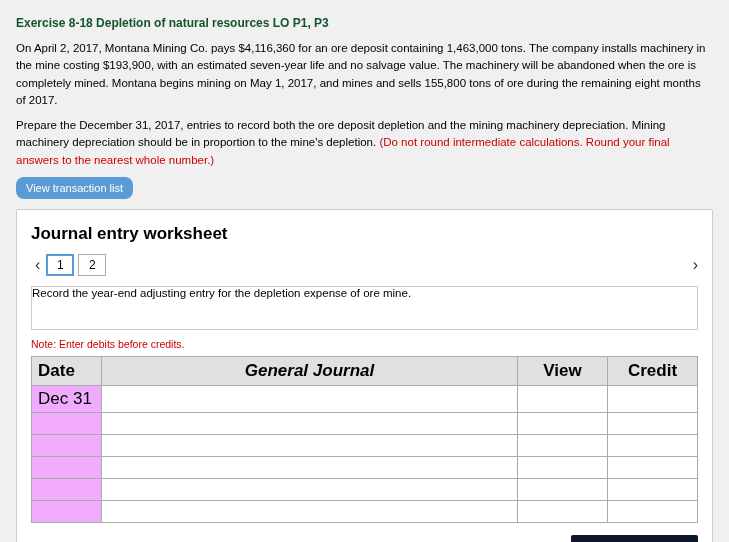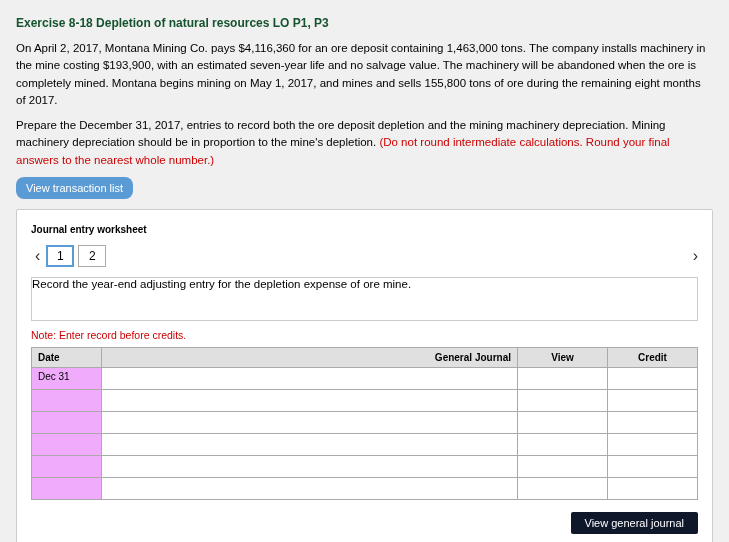--- a/index.html
+++ b/index.html
@@ -40,21 +40,21 @@
       margin-bottom: 10px;
     }
     .worksheet-box {
       background: #fff;
       border: 1px solid #ccc;
       padding: 14px;
       border-radius: 2px;
     }
     .worksheet-title {
       font-weight: bold;
-      font-size: 10px;
+      font-size: 17px;
       margin-bottom: 10px;
     }
     .nav-row {
       display: flex;
       align-items: center;
       margin-bottom: 10px;
     }
     .nav-btn {
       background: none;
       border: none;
@@ -90,31 +90,31 @@
       min-height: 44px;
     }
     .note-text {
       font-size: 10.5px;
       color: #cc0000;
       margin-bottom: 6px;
     }
     table {
       width: 100%;
       border-collapse: collapse;
-      font-size: 10px;
+      font-size: 17px;
     }
     table th {
       background: #e0e0e0;
       border: 1px solid #aaa;
       padding: 4px 6px;
       text-align: center;
       font-weight: bold;
     }
     table th.date-col { width: 70px; text-align: left; }
-    table th.journal-col { text-align: right; }
+    table th.journal-col { text-align: center; font-style: italic; }
     table th.debit-col { width: 90px; }
     table th.credit-col { width: 90px; }
     table td {
       border: 1px solid #aaa;
       padding: 3px 6px;
       height: 22px;
     }
     table td.date-cell {
       background: #f0abfc;
       vertical-align: top;
@@ -188,21 +188,21 @@
       <button class="nav-btn">‹</button>
       <div class="nav-page active">1</div>
       <div class="nav-page inactive">2</div>
       <span class="nav-right">›</span>
     </div>
 
     <div class="instruction-box">
       <span>Record the year-end adjusting entry for the depletion expense of ore mine.</span>
     </div>
 
-    <div class="note-text">Note: Enter record before credits.</div>
+    <div class="note-text">Note: Enter debits before credits.</div>
 
     <table>
       <thead>
         <tr>
           <th class="date-col">Date</th>
           <th class="journal-col">General Journal</th>
           <th class="debit-col">View</th>
           <th class="credit-col">Credit</th>
         </tr>
       </thead>

